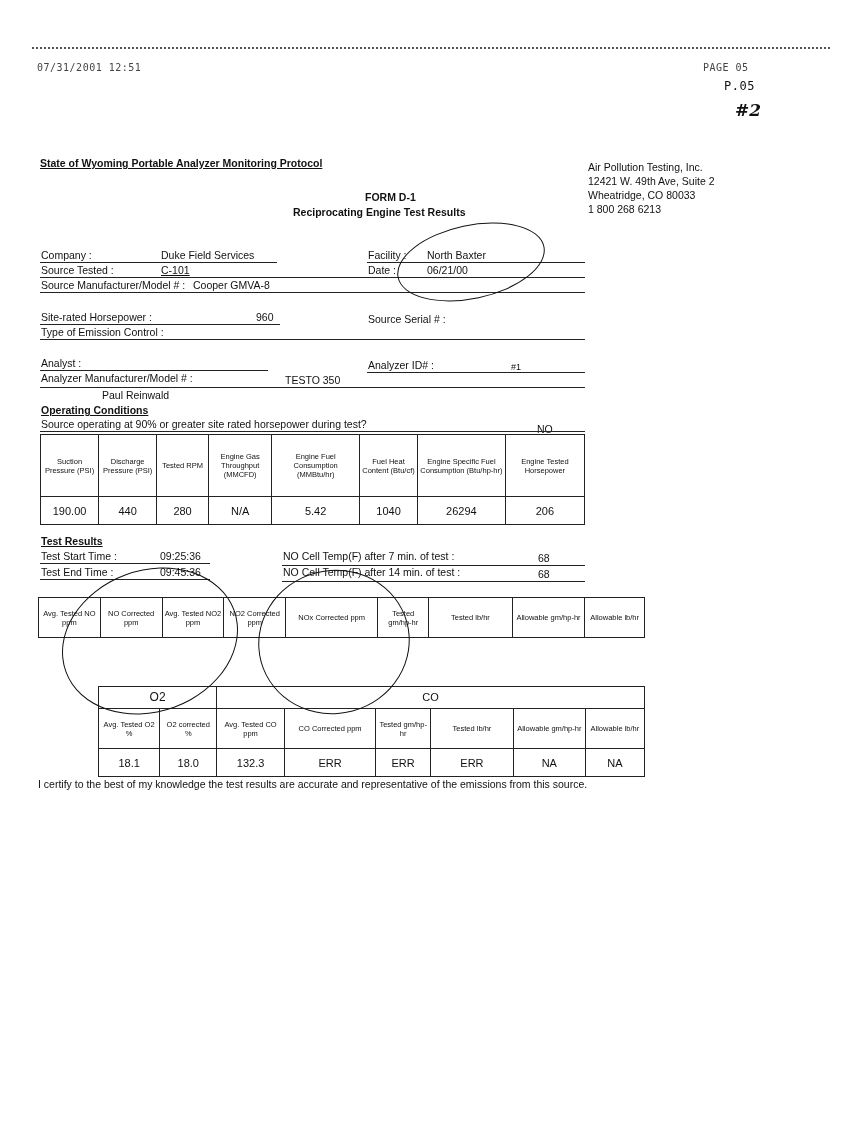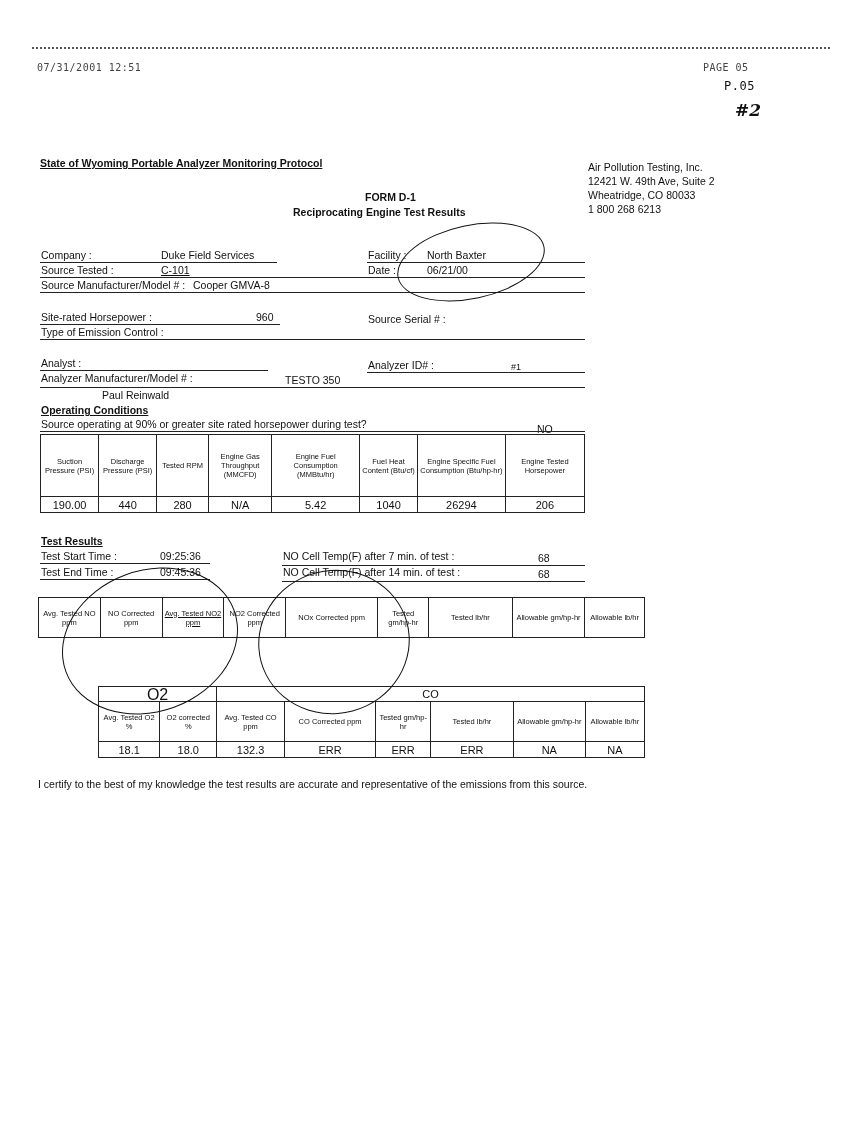--- a/index.html
+++ b/index.html
@@ -8,21 +8,21 @@
   .abs { position: absolute; }
   .fax-rule { position: absolute; left: 32px; top: 47px; width: 798px; border-top: 2px dotted #555; }
   .mono { font-family: "DejaVu Sans Mono", monospace; color: #444; font-size: 10px; letter-spacing: 0.5px; }
   .hand { font-family: "DejaVu Serif", serif; font-style: italic; font-weight: bold; font-size: 17px; color: #111; }
   .u { text-decoration: underline; }
   .b { font-weight: bold; }
   .sm { font-size: 10.5px; }
   .xs { font-size: 9px; }
   .line { position: absolute; border-top: 1px solid #222; }
   table.grid { position: absolute; border-collapse: collapse; }
-  table.grid td { border: 1px solid #222; text-align: center; vertical-align: middle; padding: 0 2px; font-size: 7.5px; line-height: 9px; }
+  table.grid td { border: 1px solid #222; text-align: center; vertical-align: middle; padding: 6px 2px; font-size: 7.5px; line-height: 9px; }
   table.grid tr.val td { font-size: 11px; height: 15px; line-height: 14px; }
   .circle { position: absolute; border: 1.6px solid #111; border-radius: 50%; pointer-events: none; }
 </style>
 </head>
 <body>
 
 <div class="fax-rule"></div>
 <div class="abs mono" style="left:37px;top:62px;">07/31/2001  12:51</div>
 <div class="abs mono" style="left:703px;top:62px;">PAGE  05</div>
 <div class="abs mono" style="left:724px;top:79px;font-size:12px;color:#111;">P.05</div>
@@ -117,35 +117,35 @@
 <div class="line" style="left:282px;top:565px;width:303px;"></div>
 <div class="abs sm" style="left:283px;top:566px;">NO Cell Temp(F) after 14 min. of test :</div>
 <div class="abs sm" style="left:538px;top:568px;">68</div>
 <div class="line" style="left:282px;top:581px;width:303px;"></div>
 
 <table class="grid" style="left:38px;top:597px;width:607px;">
   <tbody>
   <tr style="height:40px;">
     <td style="width:52px;">Avg. Tested NO ppm</td>
     <td style="width:52px;">NO Corrected ppm</td>
-    <td style="width:52px;text-decoration:underline;">Avg. Tested NO2 ppm</td>
+    <td style="width:52px;">Avg. Tested NO2 ppm</td>
     <td style="width:52px;">NO2 Corrected ppm</td>
     <td style="width:80px;">NOx Corrected ppm</td>
     <td style="width:42px;">Tested gm/hp-hr</td>
     <td style="width:72px;">Tested lb/hr</td>
     <td style="width:62px;">Allowable gm/hp-hr</td>
     <td style="width:50px;">Allowable lb/hr</td>
   </tr>
 </tbody>
   </table>
 
 <table class="grid" style="left:98px;top:686px;width:547px;">
   <tbody>
       <tr style="height:15px;">
-    <td colspan="2" style="font-size:16px;">O2</td>
+    <td colspan="2" style="font-size:12px;">O2</td>
     <td colspan="6" style="font-size:11px;">CO</td>
   </tr>
   <tr style="height:40px;">
     <td style="width:52px;">Avg. Tested O2 %</td>
     <td style="width:48px;">O2 corrected %</td>
     <td style="width:58px;">Avg. Tested CO ppm</td>
     <td style="width:80px;">CO Corrected ppm</td>
     <td style="width:46px;">Tested gm/hp-hr</td>
     <td style="width:72px;">Tested lb/hr</td>
     <td style="width:62px;">Allowable gm/hp-hr</td>

